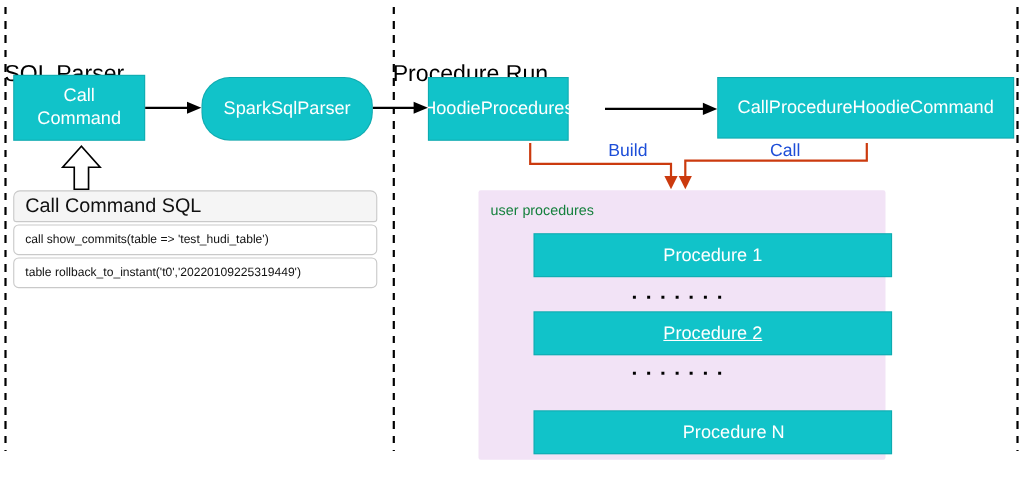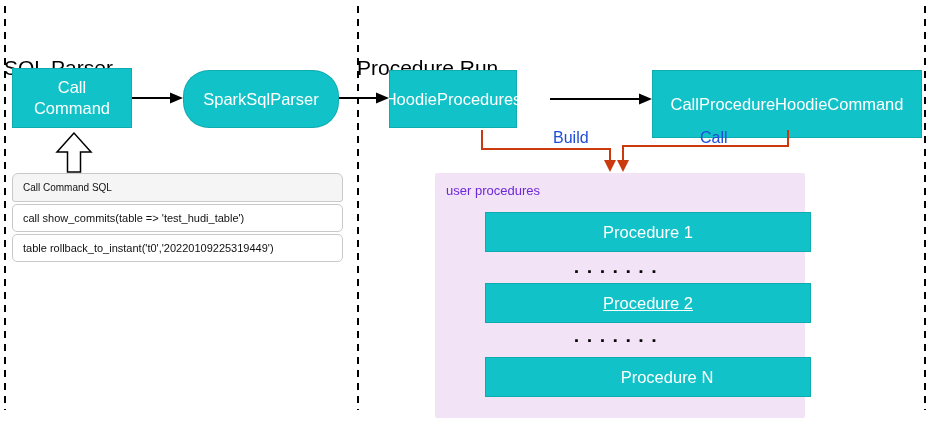--- a/index.html
+++ b/index.html
@@ -15,28 +15,28 @@
     color:#fff; display:flex; align-items:center; justify-content:center;
     text-align:center; font-size:16.5px; line-height:1.25; padding:0 6px; }
 
   .svg-overlay { position:absolute; left:0; top:0; pointer-events:none; }
 
   .edge-label { position:absolute; font-size:16px; color:#1d4ed8; }
 
   .sql-panel { position:absolute; left:12px; top:173px; width:331px; }
   .sql-cell { border:1px solid #c9c9c9; background:#fff; display:flex; align-items:center;
     padding-left:10px; margin-bottom:2px; color:#111; border-radius:5px; }
-  .sql-header { background:#f5f5f5; height:29px; font-size:10px; border-radius:6px 6px 3px 3px; }
+  .sql-header { background:#f5f5f5; height:29px; font-size:18px; border-radius:6px 6px 3px 3px; }
   .sql-row { height:28px; font-size:11px; white-space:nowrap;text-align:right; }
 
   .user-proc-panel { position:absolute; left:435px; top:173px; width:370px; height:245px;
     background:#f2e3f6; border-radius:2px; }
-  .user-proc-label { position:absolute; left:11px; top:10px; font-size:13px; color:#6d28d9; }
+  .user-proc-label { position:absolute; left:11px; top:10px; font-size:13px; color:#15803d; }
   .proc-box { position:absolute; left:50px; width:326px; height:40px; }
-  .proc-1 { top:39px; } .proc-2 { top:110px;text-decoration:underline; } .proc-n { top:184px;padding-left:44px; }
+  .proc-1 { top:39px; } .proc-2 { top:110px;text-decoration:underline; } .proc-n { top:200px;padding-left:44px; }
   .dots-row { position:absolute; left:0; width:100%; text-align:center; font-size:11px;
     font-weight:bold; color:#000; letter-spacing:9px; line-height:14px; }
   .dots-a { top:91px; } .dots-b { top:160px; }
 </style>
 </head>
 <body>
 
 <div class="canvas">
 
   <div class="dash-line" style="left:4px;"></div>
@@ -48,21 +48,21 @@
 
   <div class="node" style="left:12px; top:68px; width:120px; height:60px; padding:16px 14px;">
     <span>Call Command</span>
   </div>
   <div class="node" style="left:183px; top:70px; width:156px; height:58px;border-radius:26px;">
     <span>SparkSqlParser</span>
   </div>
   <div class="node" style="left:389px; top:70px; width:128px; height:58px;">
     <span>HoodieProcedures</span>
   </div>
-  <div class="node" style="left:652px; top:70px; width:270px; height:68px;">
+  <div class="node" style="left:652px; top:70px; width:270px; height:56px;">
     <span>CallProcedureHoodieCommand</span>
   </div>
 
   <svg class="svg-overlay" width="932" height="443" viewBox="0 0 932 443">
 
     <g>
       <line x1="132" y1="98" x2="171" y2="98" stroke="#000" stroke-width="2"></line>
       <polygon points="183,98 170,92.5 170,103.5" fill="#000"></polygon>
     </g>
 

